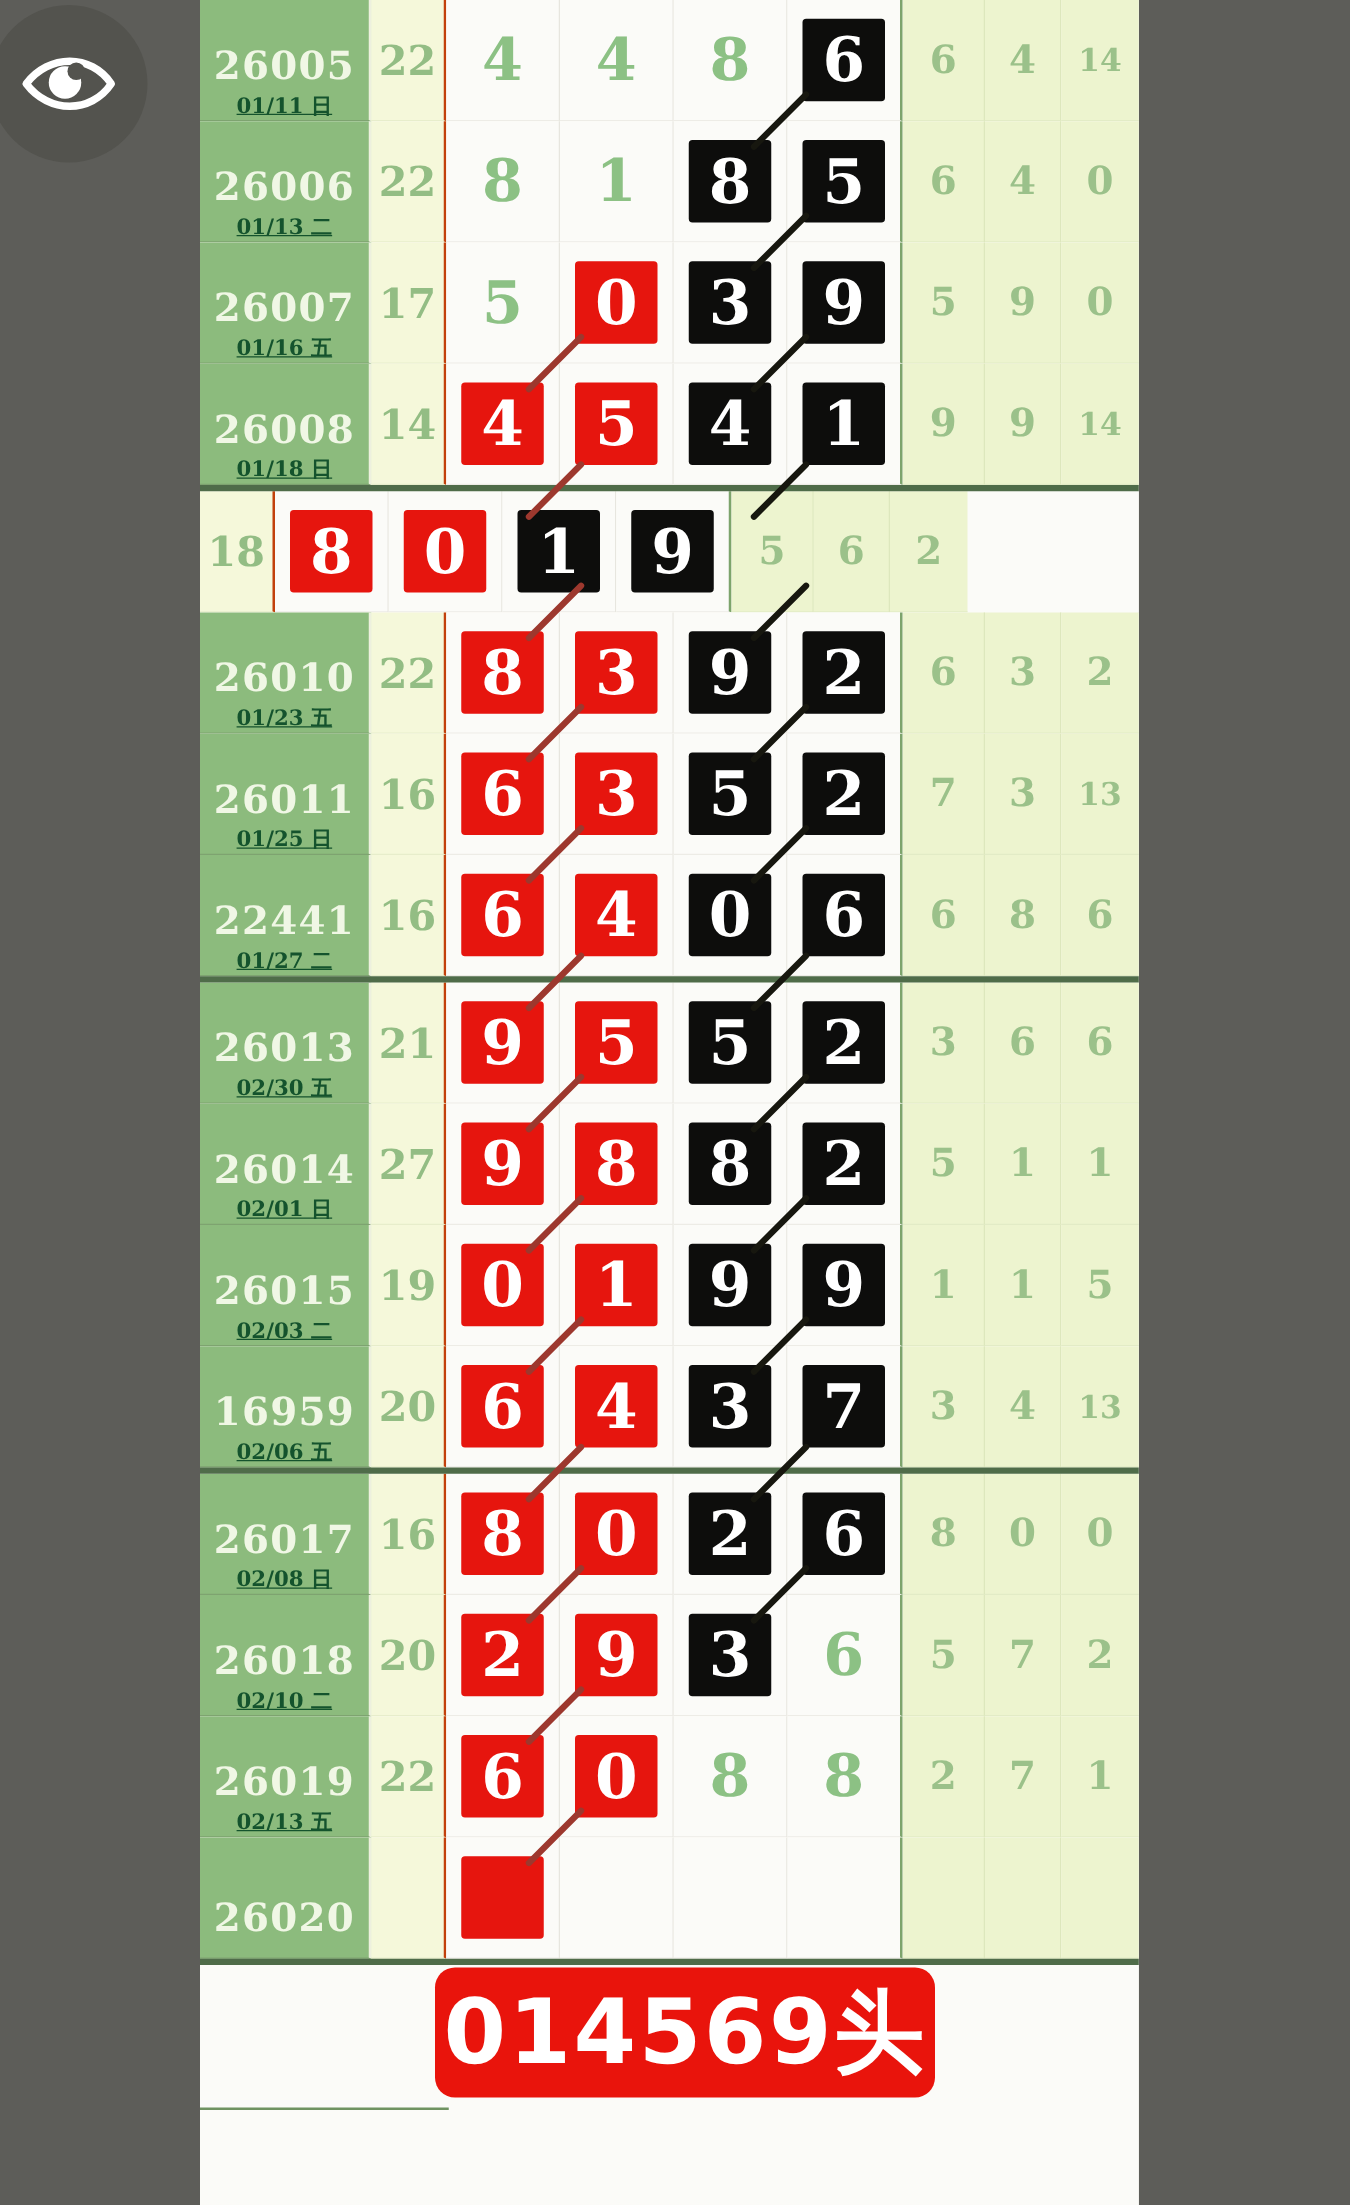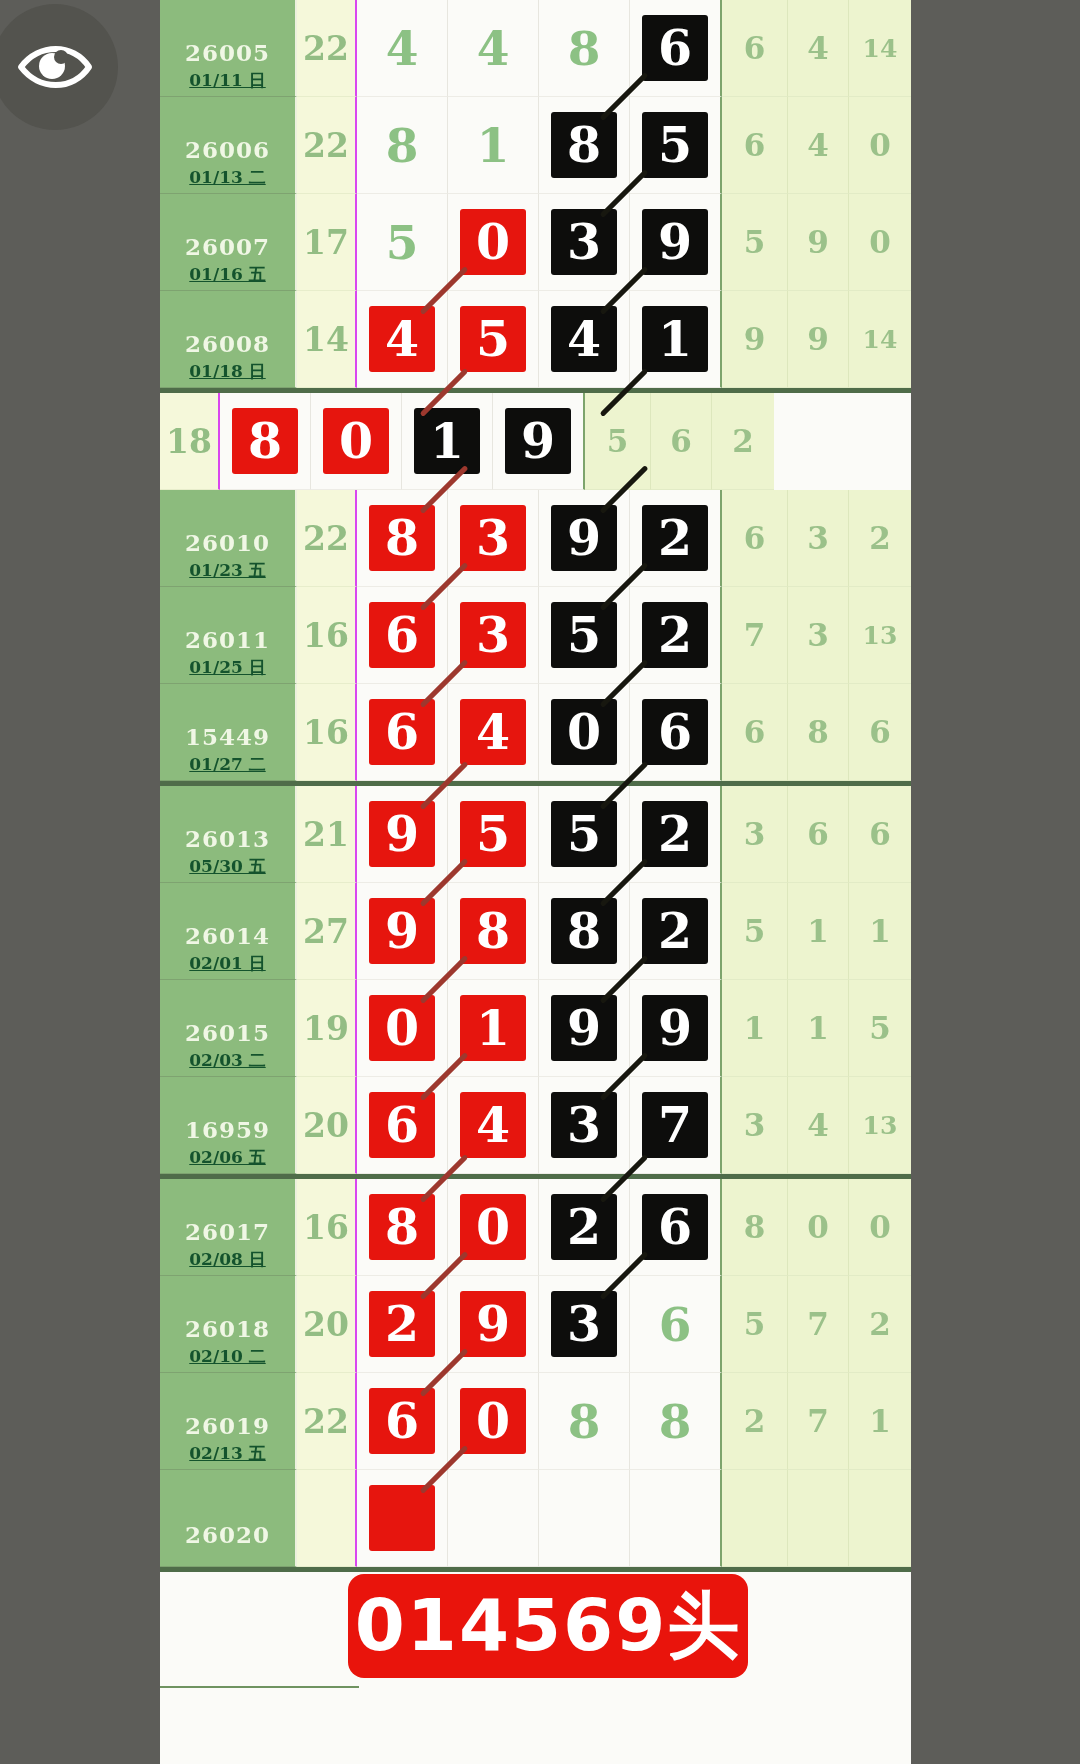--- a/index.html
+++ b/index.html
@@ -14,24 +14,24 @@
   }
   .board{
     position:absolute;left:160px;top:0;width:751px;background:#fbfbf8;
   }
   .row{display:flex;height:97px;position:relative;background:#fbfbf8;}
   .row > div{box-sizing:border-box;}
   .c-period{
     width:137px;background:#8cbb7d;border-right:2px solid #edf0de;border-bottom:1px solid #7ea370;
     display:flex;flex-direction:column;align-items:center;justify-content:center;
   }
-  .p-num{font-size:23px;font-weight:bold;color:#f0f7e5;line-height:1.05;letter-spacing:1px;margin-top:37px;}
+  .p-num{font-size:31px;font-weight:bold;color:#f0f7e5;line-height:1.05;letter-spacing:1px;margin-top:37px;}
   .p-date{font-size:17px;font-weight:bold;color:#14532d;margin-top:3px;text-decoration:underline;}
   .c-count{
-    width:60px;background:#f5f8da;border-right:2px solid #d946ef;border-bottom:1px solid #e7edcb;
+    width:60px;background:#f5f8da;border-right:2px solid #c2410c;border-bottom:1px solid #e7edcb;
     display:flex;align-items:center;justify-content:center;
     font-size:33px;font-weight:bold;color:#93bd84;
   }
   .c-num{
     width:91px;background:#fbfbf8;border-right:1px solid #e7e6df;border-bottom:1px solid #edece6;
     display:flex;align-items:center;justify-content:center;position:relative;
   }
   .c-num.last-num{width:92px;border-right:2px solid #7da46c;}
   .plain-num{font-size:47px;font-weight:bold;color:#8cc184;}
   .sq{
@@ -247,21 +247,21 @@
             <span class="sq black">2</span>
           </div>
     <div class="c-stat s1">7</div>
     <div class="c-stat s2">3</div>
     <div class="c-stat s3 small">13</div>
   <div class="diag red"></div>
           <div class="diag black"></div>
         </div>
         <div class="row">
     <div class="c-period">
-      <div class="p-num">15449</div>
+      <div class="p-num">22441</div>
       <div class="p-date">01/27 二</div>
     </div>
     <div class="c-count">16</div>
     <div class="c-num">
             <span class="sq red">6</span>
           </div>
     <div class="c-num">
             <span class="sq red">4</span>
           </div>
     <div class="c-num">
@@ -273,21 +273,21 @@
     <div class="c-stat s1">6</div>
     <div class="c-stat s2">8</div>
     <div class="c-stat s3">6</div>
   <div class="diag red"></div>
           <div class="diag black"></div>
         </div>
         <div class="divider"></div>
         <div class="row">
     <div class="c-period">
       <div class="p-num">26013</div>
-      <div class="p-date">05/30 五</div>
+      <div class="p-date">02/30 五</div>
     </div>
     <div class="c-count">21</div>
     <div class="c-num">
             <span class="sq red">9</span>
           </div>
     <div class="c-num">
             <span class="sq red">5</span>
           </div>
     <div class="c-num">
             <span class="sq black">5</span>

